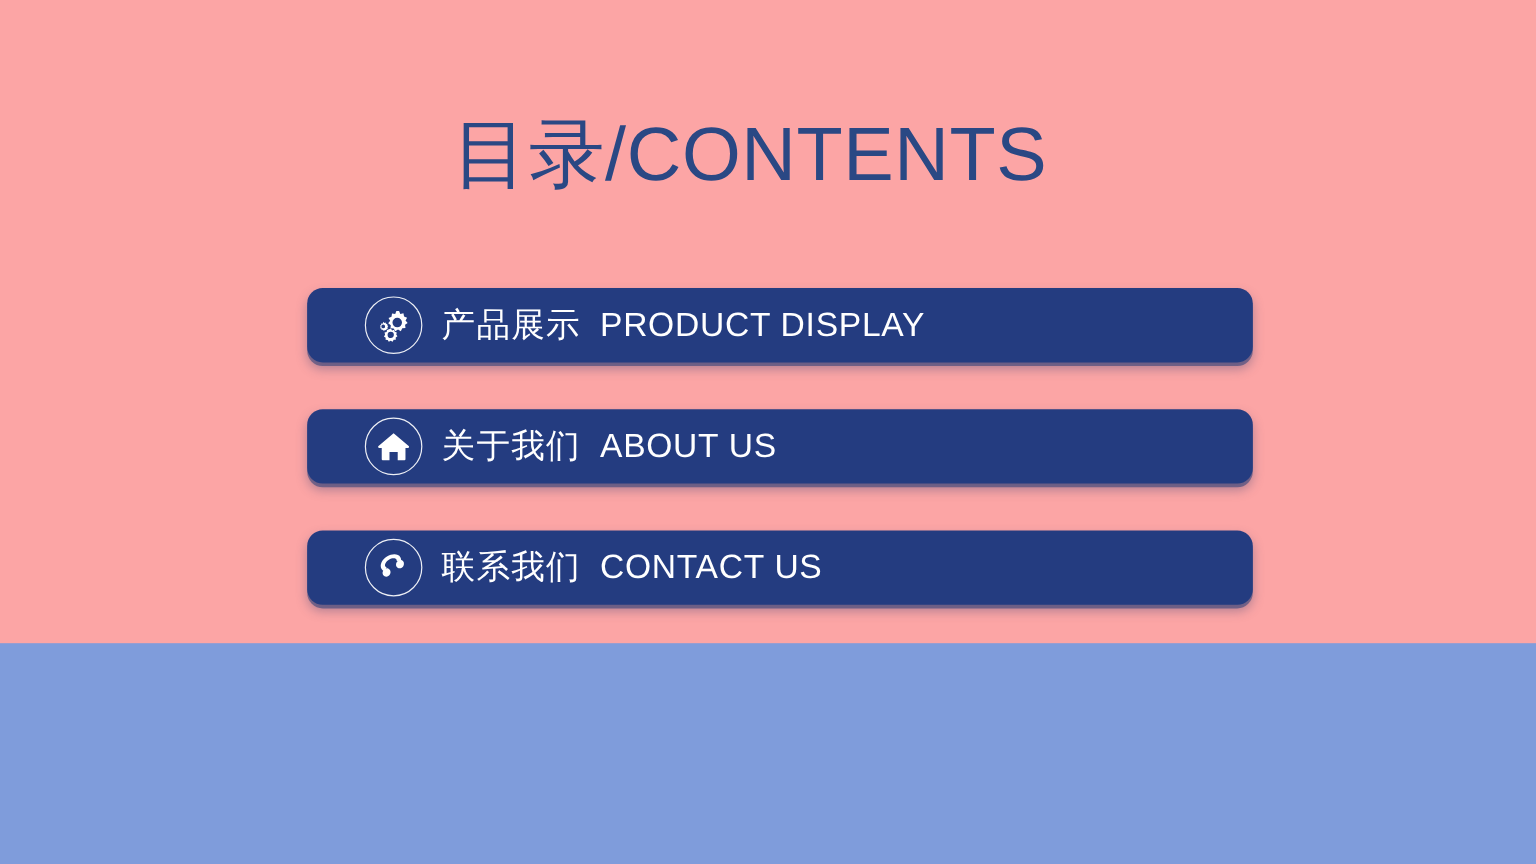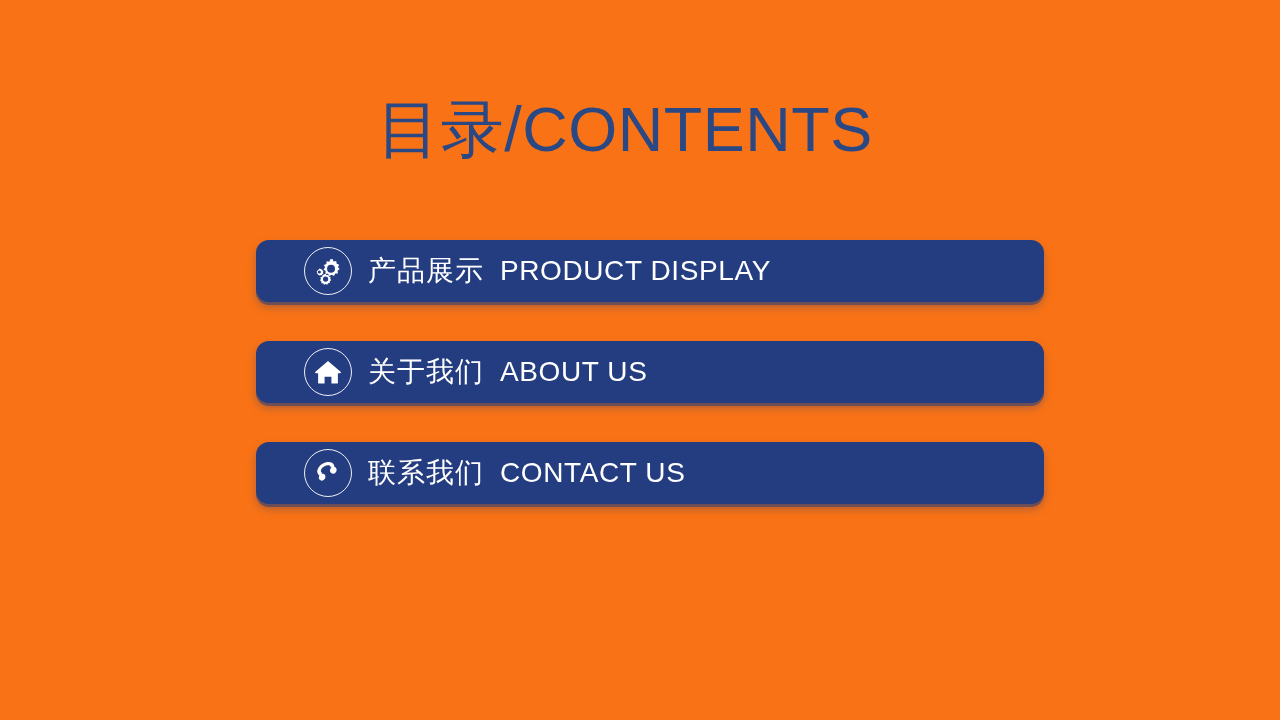--- a/index.html
+++ b/index.html
@@ -10,22 +10,22 @@
     width: 1280px;
     height: 720px;
     overflow: hidden;
     background: #7f9cdb;
     font-family: "Liberation Sans", "DejaVu Sans", sans-serif;
     -webkit-font-smoothing: antialiased;
   }
   .slide {
     position: relative;
     width: 1280px;
-    height: 720px;
-    background: #f97316;
+    height: 536px;
+    background: #fca5a5;
   }
 
   
   .title-wrap {
     position: absolute;
     left: 0;
     top: 96px;
     width: 1250px;
     text-align: center;
   }

